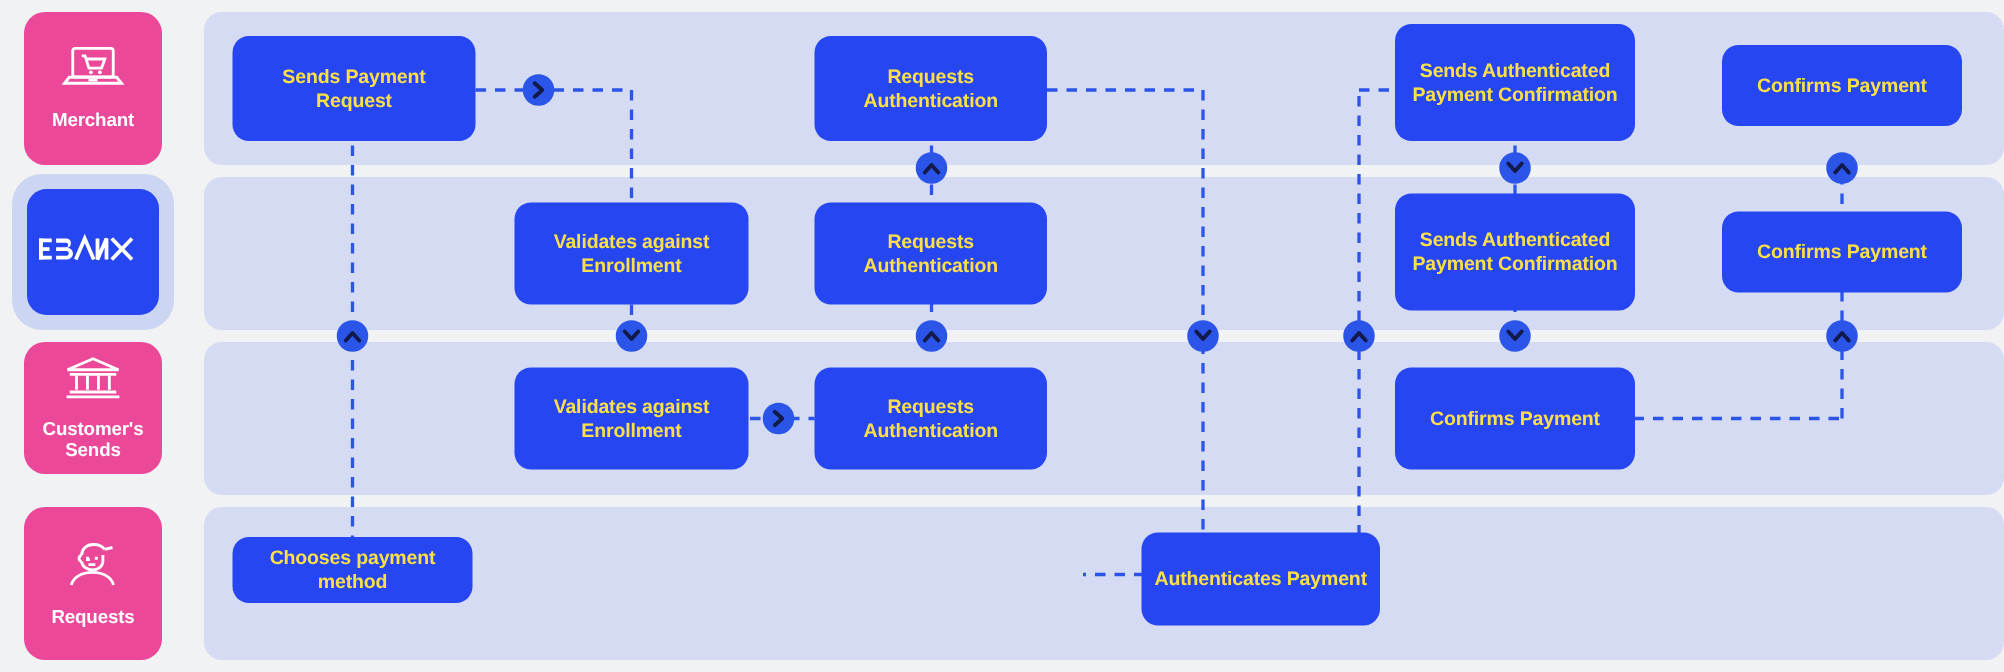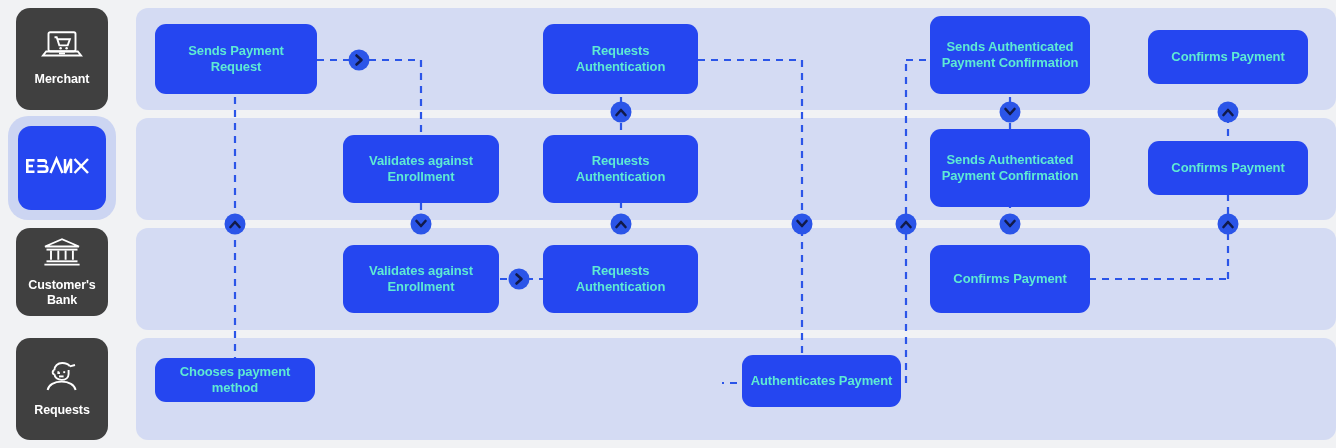--- a/index.html
+++ b/index.html
@@ -8,21 +8,21 @@
     background:#f1f2f4;
     font-family:"Liberation Sans", sans-serif;
     overflow:hidden;
   }
   #stage{position:relative;width:1336px;height:448px;}
 
   
   #actors{position:absolute;left:0;top:0;width:130px;height:448px;}
   .actor-card{
     position:absolute;left:16px;width:92px;
-    background:#404040;border-radius:14px;
+    background:#ec4899;border-radius:14px;
     display:flex;flex-direction:column;
     align-items:center;justify-content:center;
     box-sizing:border-box;
   }
   .actor-card .ico{display:block;}
   .actor-card .alabel{
     color:#ffffff;font-size:12.5px;font-weight:bold;
     text-align:center;line-height:1.15;margin-top:7px;letter-spacing:-0.1px;
   }
   
@@ -43,21 +43,21 @@
     background:#d4dbf3;border-radius:12px;
   }
 
   
   #wires{position:absolute;left:0;top:0;width:1336px;height:448px;
          pointer-events:none;}
 
   
   .node{
     position:absolute;background:#2546f0;border-radius:11px;
-    color:#5eead4;font-size:13px;font-weight:bold;line-height:1.25;
+    color:#fde047;font-size:13px;font-weight:bold;line-height:1.25;
     display:flex;align-items:center;justify-content:center;
     text-align:center;box-sizing:border-box;padding:4px 8px;
     letter-spacing:-0.1px;
   }
 </style>
 </head>
 <body>
 
 <div id="stage">
 
@@ -104,21 +104,21 @@
         <svg width="42" height="30" viewBox="0 0 42 30" fill="none" stroke="#ffffff" stroke-width="1.9">
           <path d="M4 9.5 21 2.2 38 9.5z"></path>
           <path d="M5.5 12.6h31"></path>
           <path d="M10 13.4v9.4M17.3 13.4v9.4M24.6 13.4v9.4M31.9 13.4v9.4"></path>
           <path d="M5.5 24.3h31"></path>
           <path d="M3.4 27.6h35.2"></path>
         </svg>
       </span>
       <span class="alabel">
         <span>Customer's</span><br>
-        <span>Bank</span>
+        <span>Sends</span>
       </span>
     </div>
 
     <div class="actor-card" style="top:338px;height:102px;">
       <span class="ico">
         <svg width="46" height="32" viewBox="0 0 46 32" fill="none" stroke="#ffffff" stroke-width="1.9">
           <path d="M15.4 10.2c0-4.3 3.4-7.2 7.8-7.2 3.4 0 6.3 1.3 7.6 3.3"></path>
           <path d="M15.4 10.2c-1 .1-1.7 1-1.7 2.1 0 1.1.8 2 1.8 2"></path>
           <path d="M15.5 14.3c.1 3.2 3.1 5.6 7.1 5.6 4.1 0 7-2.5 7-5.9v-4"></path>
           <path d="M30.8 6.3 36 5"></path>
@@ -227,15 +227,15 @@
   <div class="node" style="left:343px;top:135px;width:156px;height:68px;">Validates against Enrollment</div>
   <div class="node" style="left:543px;top:135px;width:155px;height:68px;">Requests Authentication</div>
   <div class="node" style="left:930px;top:129px;width:160px;height:78px;">Sends Authenticated Payment Confirmation</div>
   <div class="node" style="left:1148px;top:141px;width:160px;height:54px;">Confirms Payment</div>
 
   <div class="node" style="left:343px;top:245px;width:156px;height:68px;">Validates against Enrollment</div>
   <div class="node" style="left:543px;top:245px;width:155px;height:68px;">Requests Authentication</div>
   <div class="node" style="left:930px;top:245px;width:160px;height:68px;">Confirms Payment</div>
 
   <div class="node" style="left:155px;top:358px;width:160px;height:44px;">Chooses payment method</div>
-  <div class="node" style="left:742px;top:355px;width:159px;height:52px;">Authenticates Payment</div>
+  <div class="node" style="left:761px;top:355px;width:159px;height:62px;">Authenticates Payment</div>
 
 </div>
 
 </body></html>

